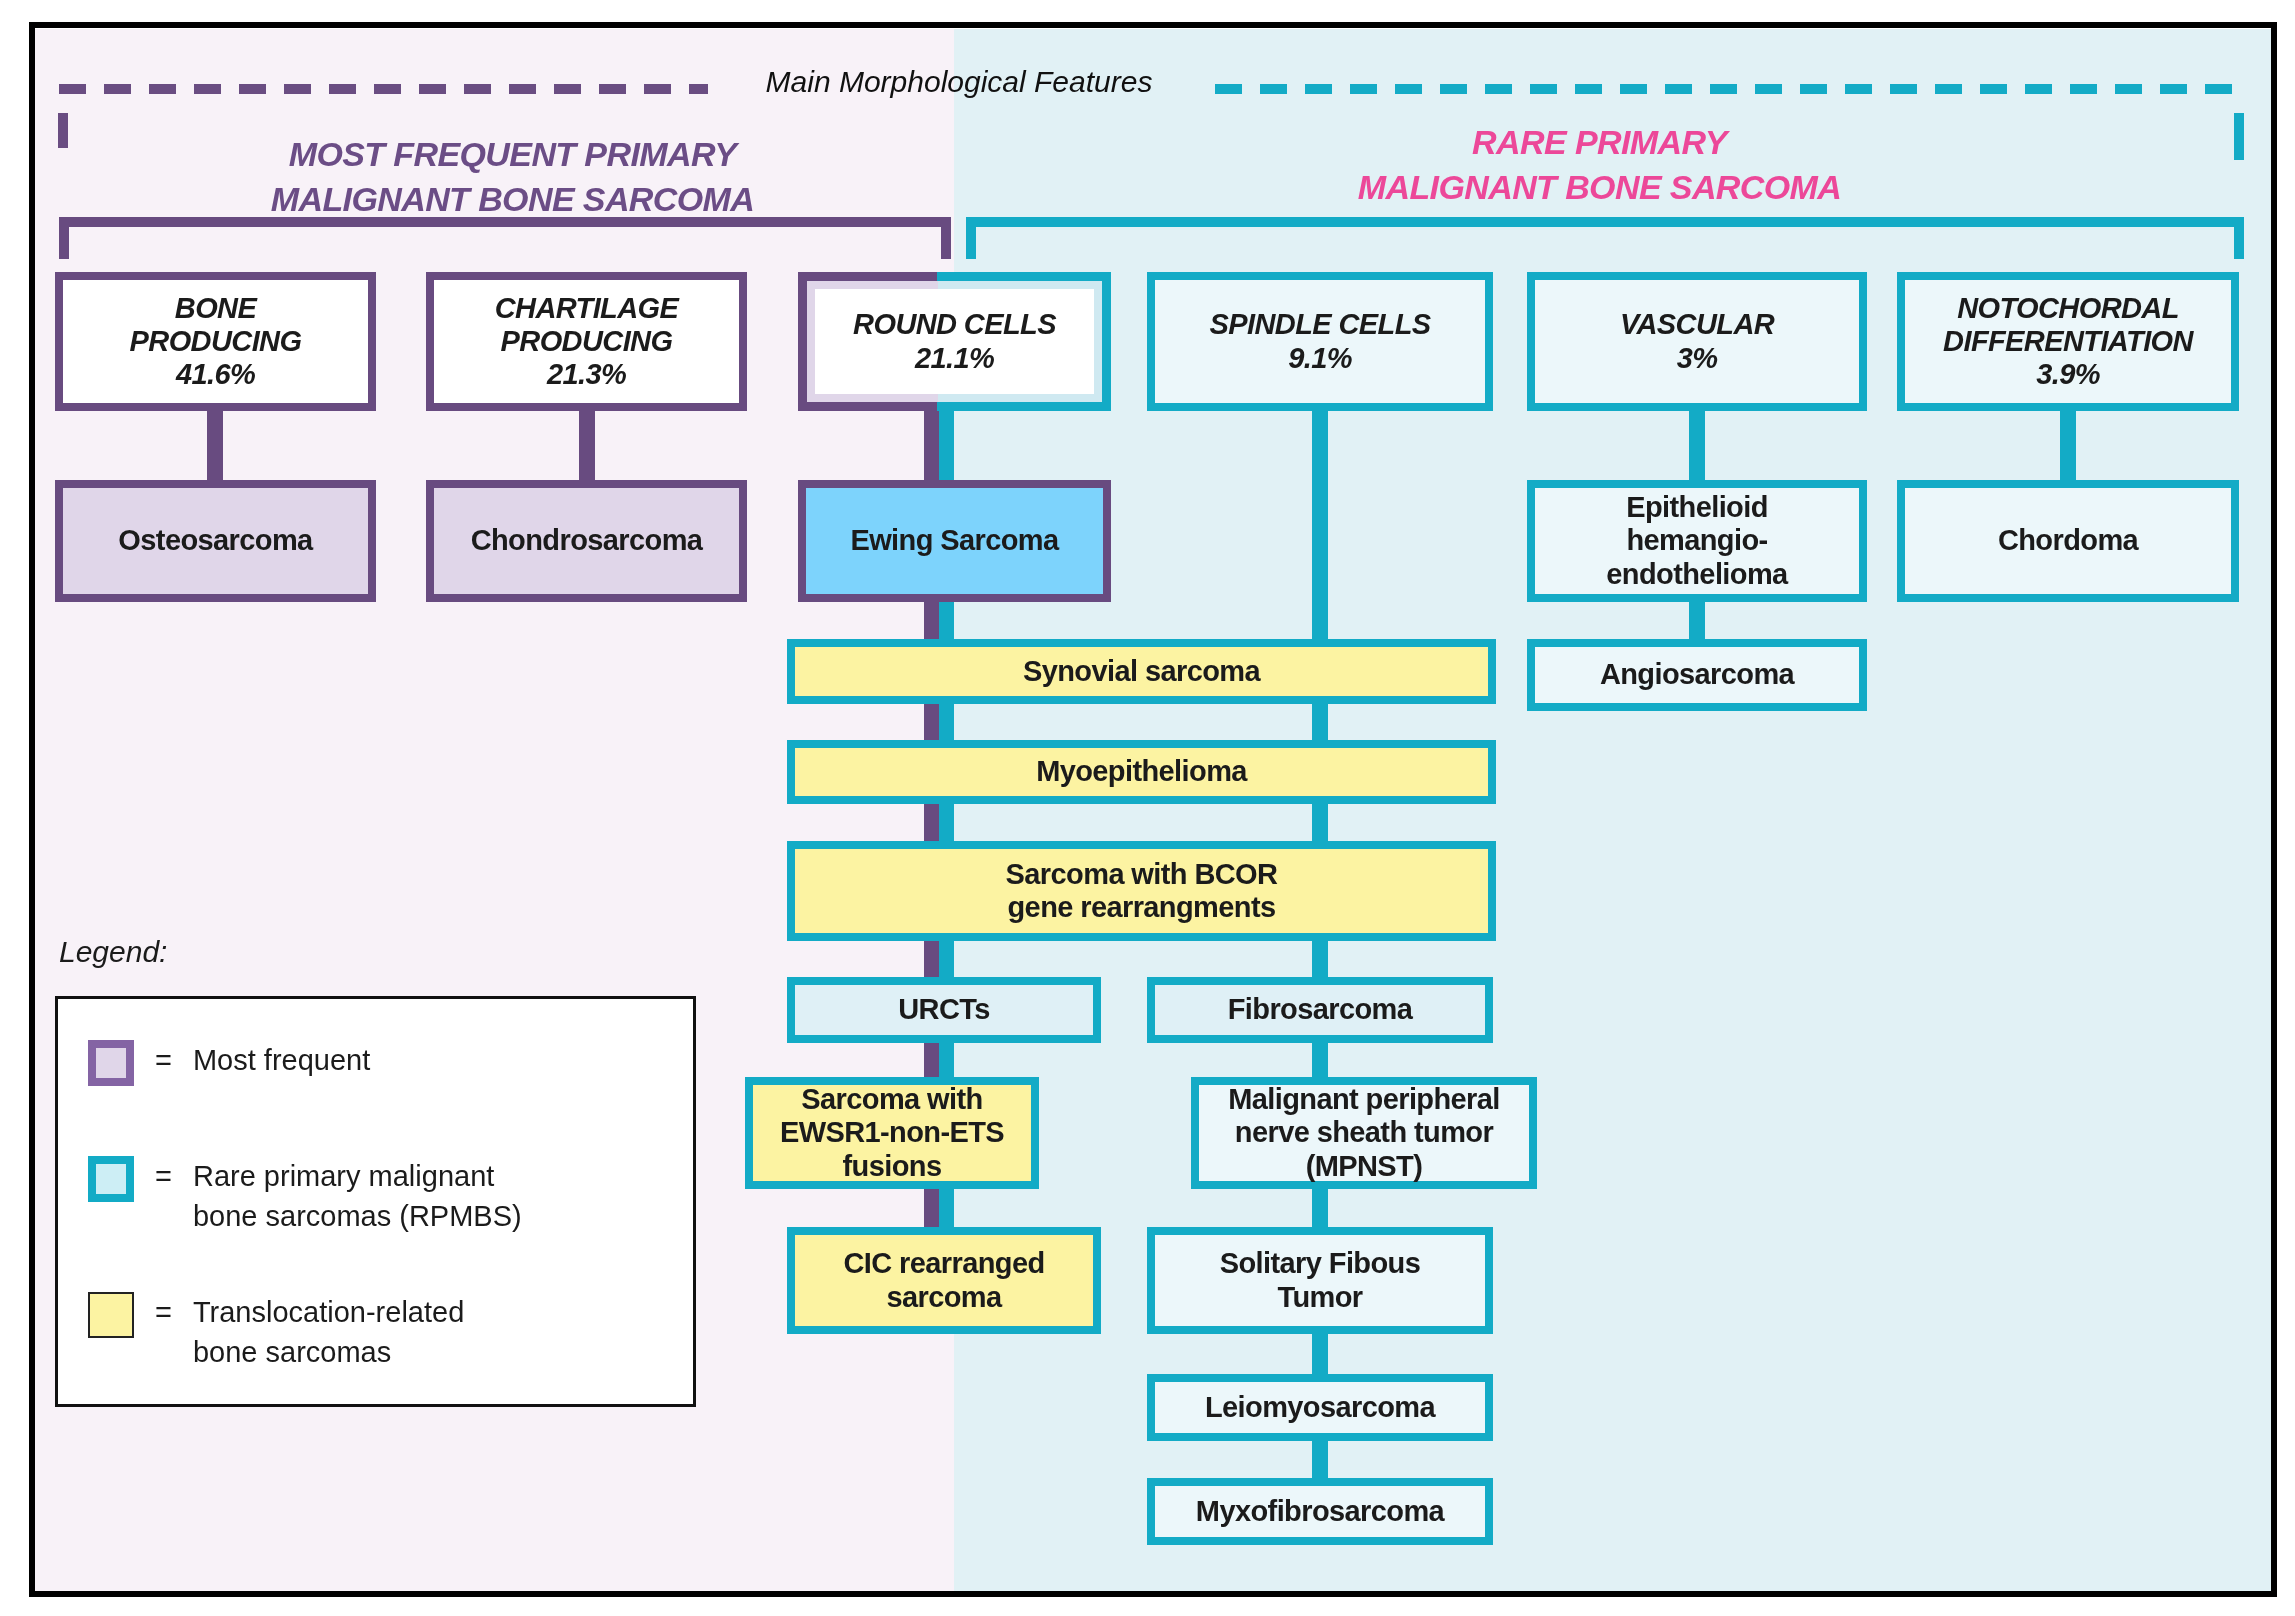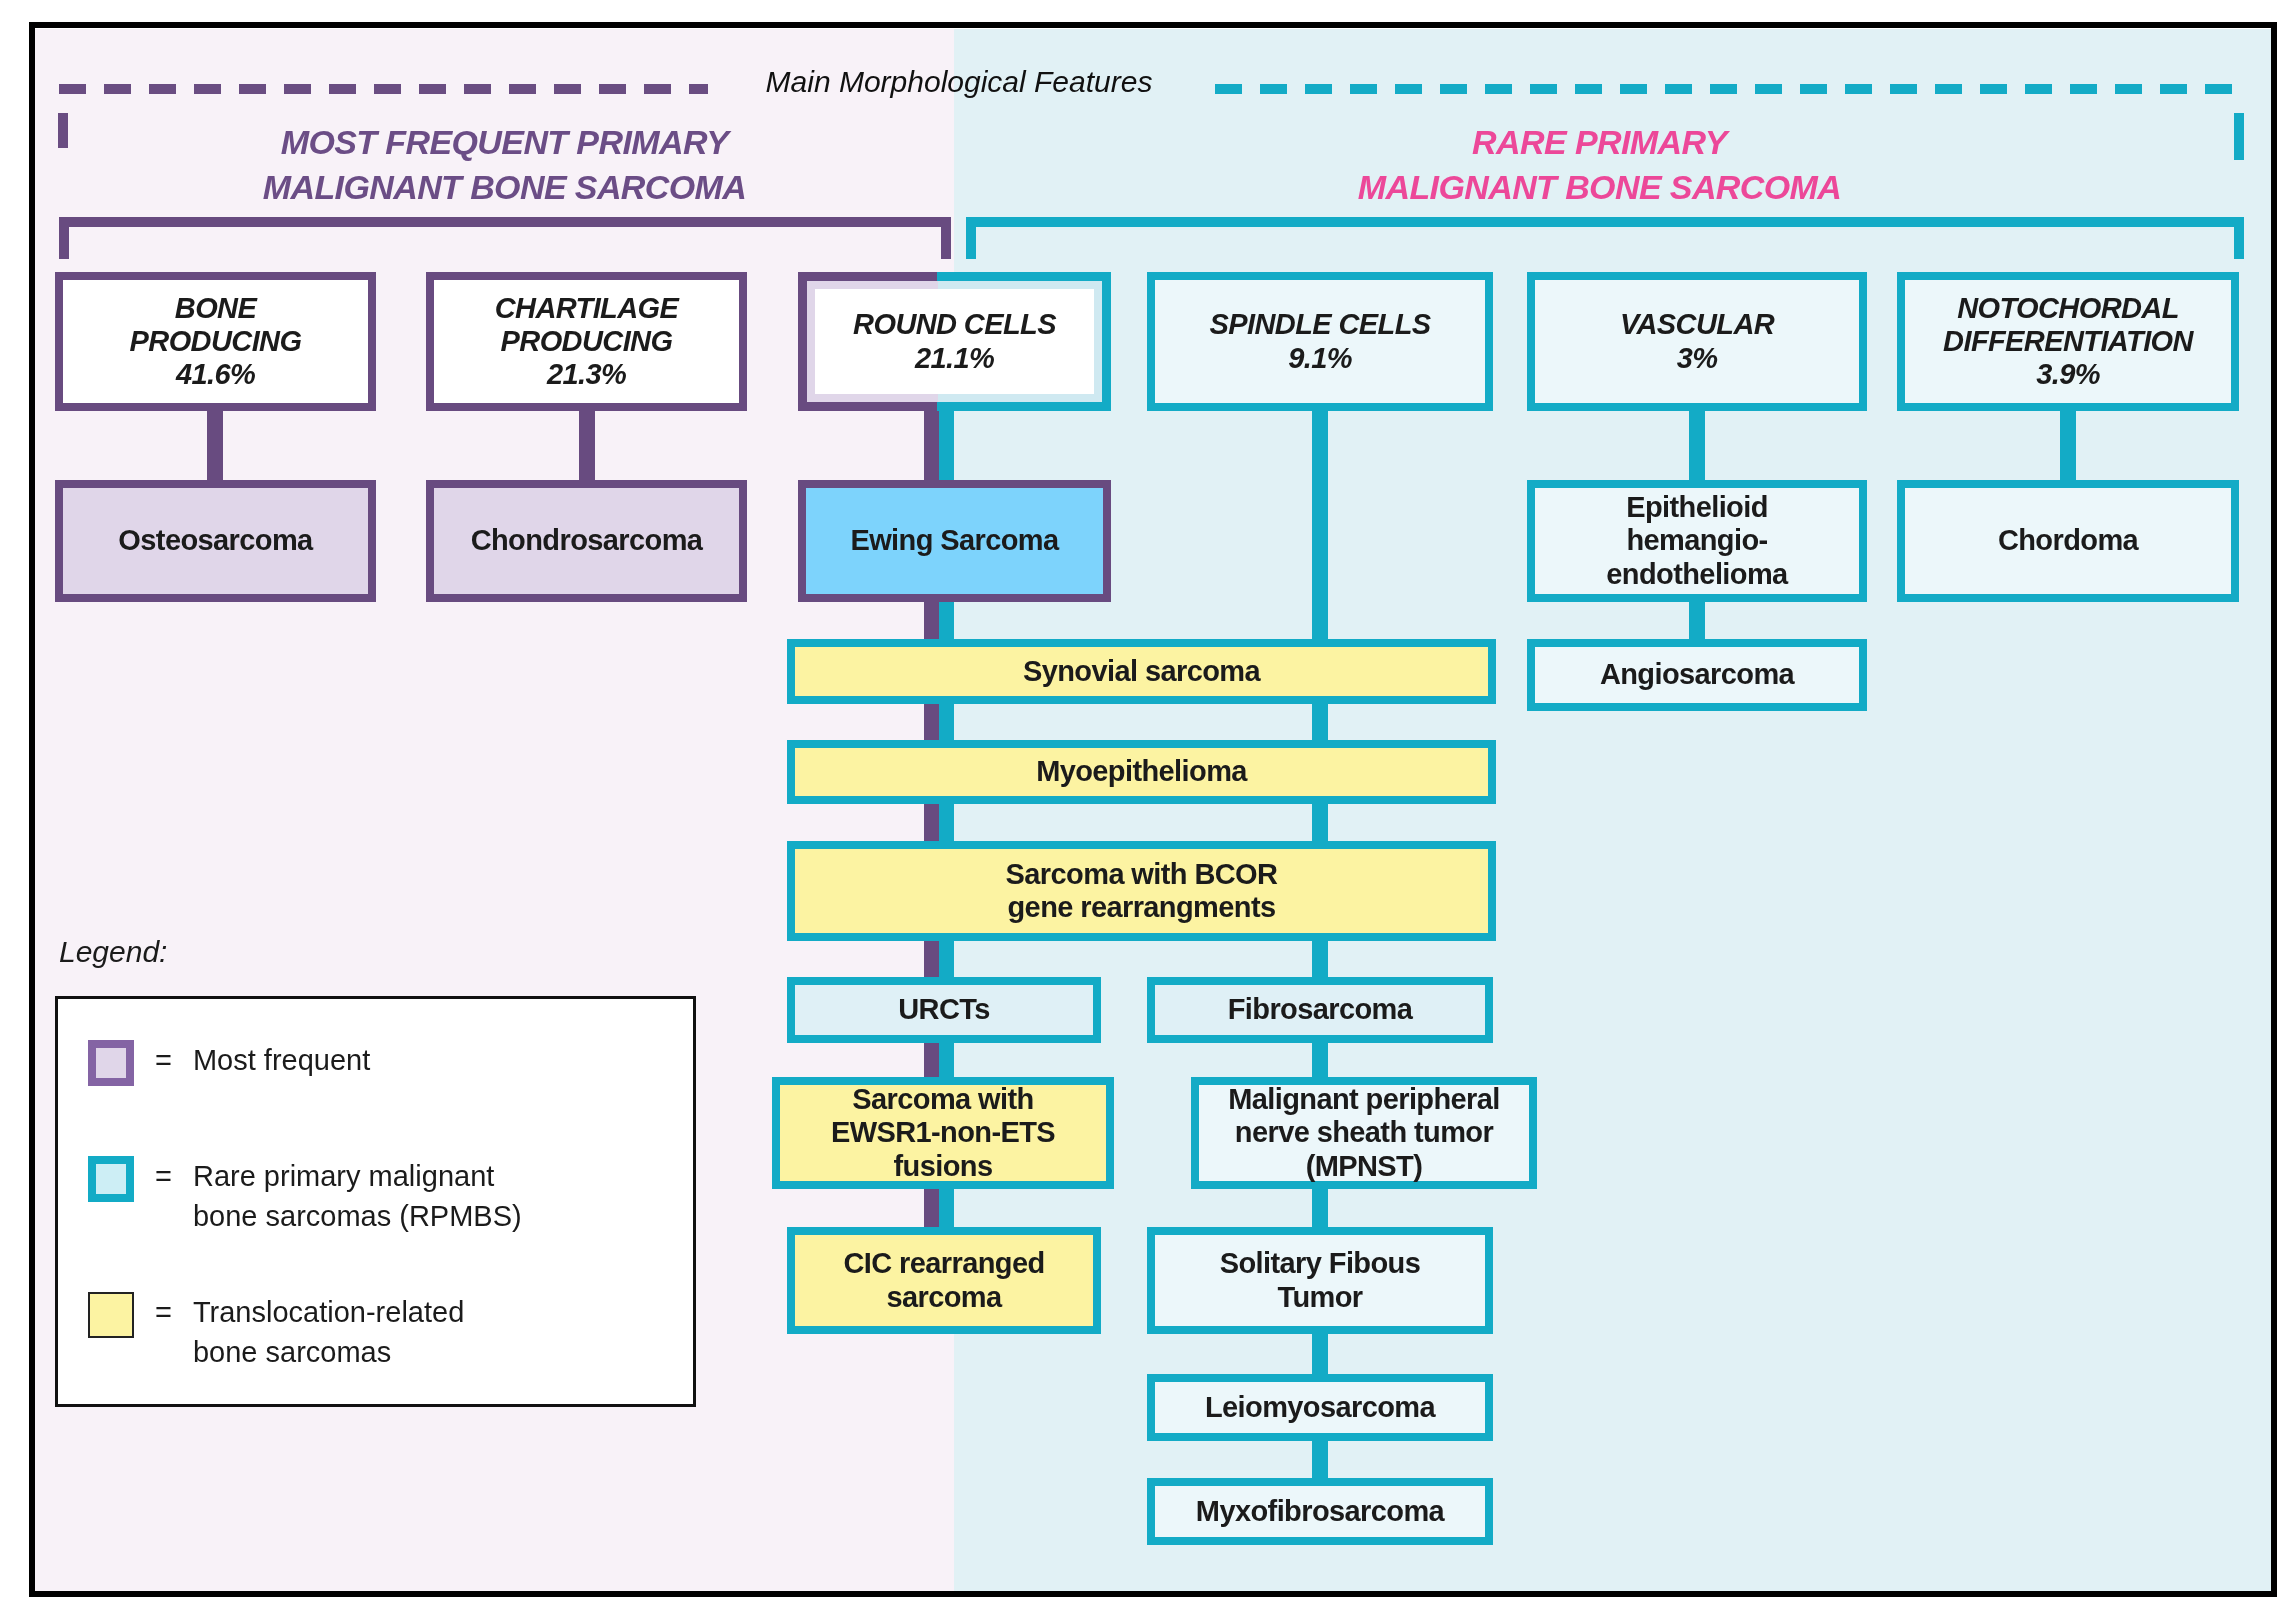--- a/index.html
+++ b/index.html
@@ -16,21 +16,21 @@
   .dash-teal{position:absolute;left:1215px;top:84px;width:1028px;height:10px;z-index:1;
     background:repeating-linear-gradient(90deg,#13abc6 0 27px,rgba(0,0,0,0) 27px 45px);}
   .tick-left{position:absolute;left:58px;top:113px;width:10px;height:35px;background:#6a4d82;z-index:1;}
   .tick-right{position:absolute;left:2234px;top:113px;width:10px;height:47px;background:#13abc6;z-index:1;}
 
   .main-title{position:absolute;left:710px;top:65px;width:498px;text-align:center;z-index:2;
     font-size:30px;font-style:italic;color:#111;}
 
   .group-title{position:absolute;top:120px;z-index:2;text-align:center;
     font-size:34px;font-weight:bold;font-style:italic;line-height:1.32;white-space:pre-line;letter-spacing:-0.6px;}
-  .group-title.left{left:184px;width:641px;color:#6b4d86;}
+  .group-title.left{left:192px;width:641px;color:#6b4d86;margin-top:12px;}
   .group-title.right{left:1276px;width:647px;color:#ec4899;}
 
   
   .bracket{position:absolute;top:217px;height:42px;box-sizing:border-box;z-index:1;background:transparent;}
   .bracket.purple{left:59px;width:892px;border-top:10px solid #684b80;border-left:10px solid #684b80;border-right:10px solid #684b80;}
   .bracket.teal{left:966px;width:1278px;border-top:10px solid #13abc6;border-left:10px solid #13abc6;border-right:10px solid #13abc6;}
 
   
   .vline{position:absolute;z-index:1;}
   .vl-purple{background:#684b80;}
@@ -58,21 +58,21 @@
   .c1{left:55px;width:321px;}  .c2{left:426px;width:321px;}  .c3{left:798px;width:313px;}
   .c4{left:1147px;width:346px;} .c5{left:1527px;width:340px;} .c6{left:1897px;width:342px;}
   .rowH{top:272px;height:139px;} .row2{top:480px;height:122px;}
   .wide{left:787px;width:709px;}
 
   #box-synovial{top:639px;height:65px;}
   #box-myoepithelioma{top:740px;height:64px;}
   #box-bcor{top:841px;height:100px;}
   #box-urcts{left:787px;width:314px;top:977px;height:66px;}
   #box-fibrosarcoma{top:977px;height:66px;}
-  #box-ewsr1{left:772px;width:342px;top:1077px;height:112px;}
+  #box-ewsr1{left:745px;width:294px;top:1077px;height:112px;}
   #box-mpnst{top:1077px;height:112px;margin-left:44px;}
   #box-cic{left:787px;width:314px;top:1227px;height:107px;}
   #box-sft{top:1227px;height:107px;}
   #box-leiomyosarcoma{top:1374px;height:67px;}
   #box-myxofibrosarcoma{top:1478px;height:67px;}
   #box-angiosarcoma{top:639px;height:72px;}
 
   
   .split-outer{position:absolute;left:798px;top:272px;width:313px;height:139px;z-index:2;box-sizing:border-box;
     background:linear-gradient(90deg,#684b80 0 44.3%,#13abc6 44.3% 100%);padding:8.7px;}

